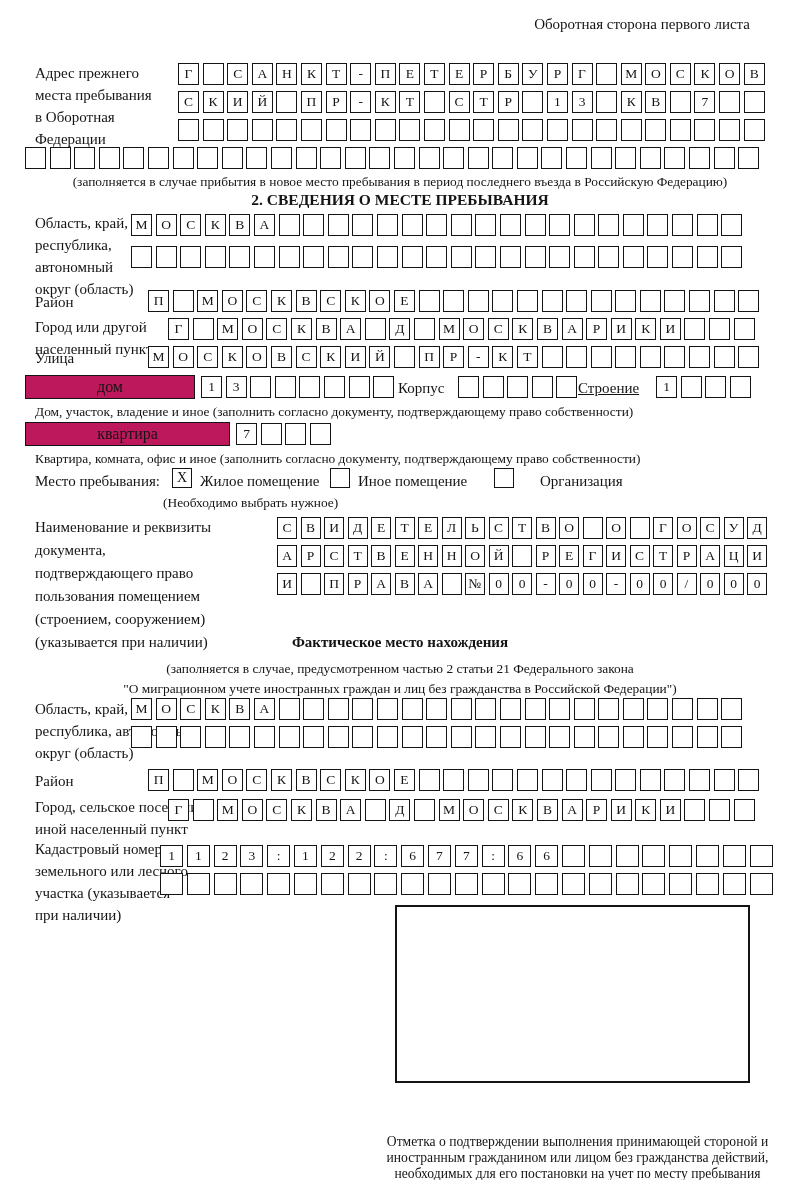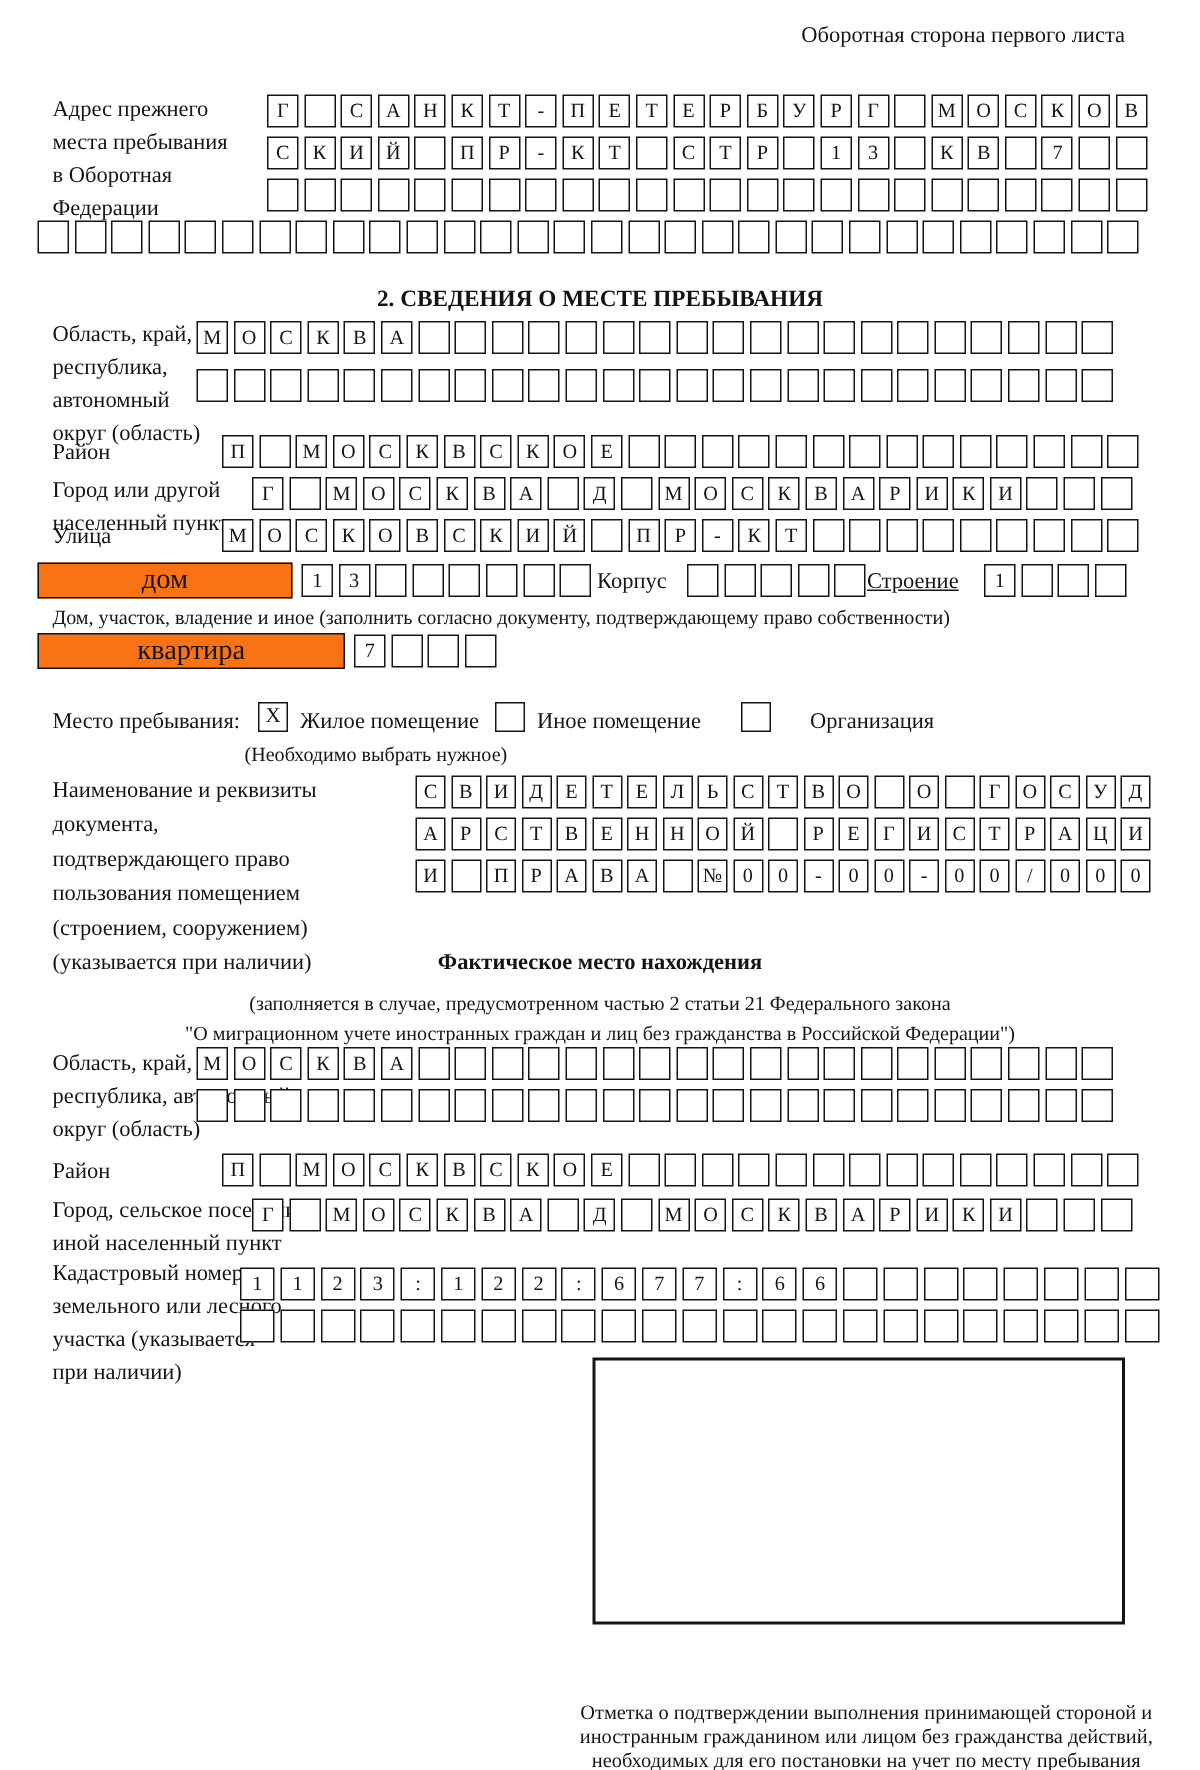--- a/index.html
+++ b/index.html
@@ -11,21 +11,21 @@
   .center{left:0;width:800px;text-align:center;}
   .title{font-weight:bold;font-size:15.5px;}
   .grid{position:absolute;display:flex;gap:3.6px;}
   .cell{flex:0 0 auto;width:21px;height:22px;border:1.6px solid #141414;box-sizing:border-box;
         display:flex;align-items:center;justify-content:center;font-size:13.5px;background:#fff;}
   .grid.doc{gap:3.5px}
   .grid.doc .cell{width:20px;}
   .grid.kad{gap:3.8px}
   .grid.kad .cell{width:23px;}
   .fieldbox{border:1.6px solid #141414;box-sizing:border-box;display:flex;align-items:center;
-        justify-content:center;font-size:19px;background:#f97316;}
+        justify-content:center;font-size:16px;background:#be185d;}
   .cbx{width:20px;height:20px;border:1.6px solid #141414;box-sizing:border-box;display:flex;
         align-items:center;justify-content:center;font-size:14px;background:#fff;}
   .bigbox{border:2px solid #141414;box-sizing:border-box;background:#fff;}
   .note{font-size:13.6px;line-height:16px;text-align:center;margin-top:44px;}
 </style>
 </head>
 <body>
 
 <div class="page">
 
@@ -135,20 +135,21 @@
       <span class="cell"></span>
       <span class="cell"></span>
       <span class="cell"></span>
       <span class="cell"></span>
       <span class="cell"></span>
       <span class="cell"></span>
       <span class="cell"></span>
       <span class="cell"></span>
       <span class="cell"></span>
     </div>
+  <div class="abs cap center" style="top:173px;">(заполняется в случае прибытия в новое место пребывания в период последнего въезда в Российскую Федерацию)</div>
 
   <div class="abs title center" style="top:191px;">2. СВЕДЕНИЯ О МЕСТЕ ПРЕБЫВАНИЯ</div>
 
   <div class="abs lbl" style="left:35px;top:212px;width:112px;">Область, край, республика, автономный округ (область)</div>
   <div class="grid" style="left:131px;top:214px;">
       <span class="cell">М</span>
       <span class="cell">О</span>
       <span class="cell">С</span>
       <span class="cell">К</span>
       <span class="cell">В</span>
@@ -315,20 +316,21 @@
     </div>
   <div class="abs cap" style="left:35px;top:403px;">Дом, участок, владение и иное (заполнить согласно документу, подтверждающему право собственности)</div>
 
   <div class="abs fieldbox" style="left:25px;top:422px;width:205px;height:24px;text-align:right;">квартира</div>
   <div class="grid" style="left:236px;top:423px;">
       <span class="cell">7</span>
       <span class="cell"></span>
       <span class="cell"></span>
       <span class="cell"></span>
     </div>
+  <div class="abs cap" style="left:35px;top:450px;">Квартира, комната, офис и иное (заполнить согласно документу, подтверждающему право собственности)</div>
 
   <div class="abs lbl" style="left:35px;top:470px;">Место пребывания:</div>
   <div class="abs cbx" style="left:172px;top:468px;">
     <span>X</span>
   </div>
   <div class="abs lbl" style="left:200px;top:470px;">Жилое помещение</div>
   <div class="abs cbx" style="left:330px;top:468px;">
     <span></span>
   </div>
   <div class="abs lbl" style="left:358px;top:470px;">Иное помещение</div>

